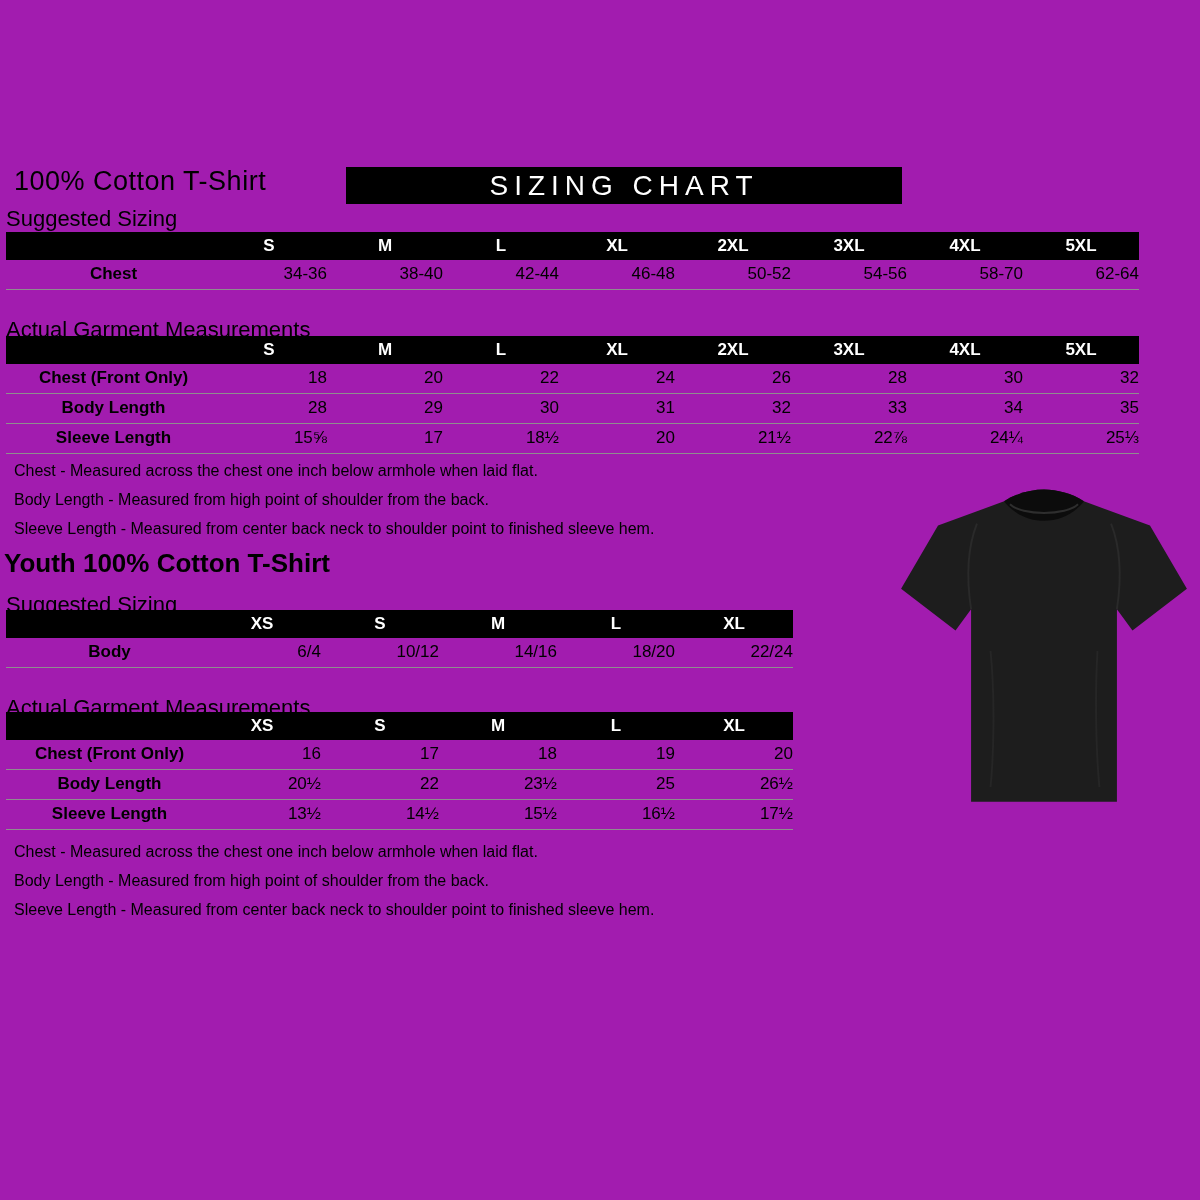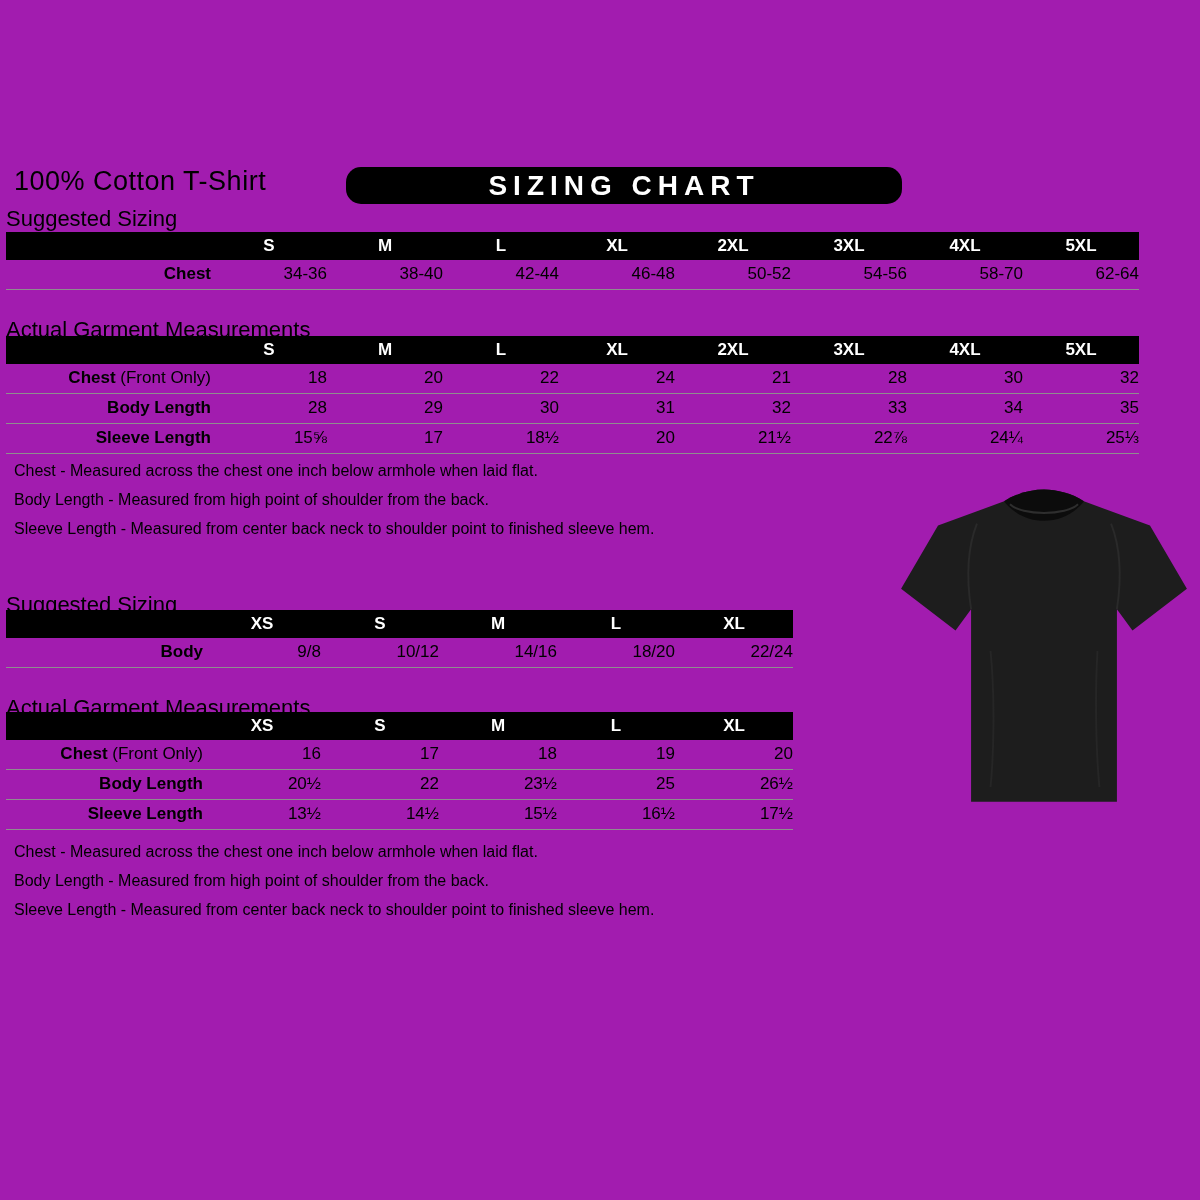--- a/index.html
+++ b/index.html
@@ -7,21 +7,21 @@
     position:relative; width:1200px; height:1200px; background:#a21caf;
     font-family:"Liberation Sans", sans-serif; color:#000; overflow:hidden;padding-left:6px;
   }
   .adult-title {
     position:absolute; top:166px; left:14px; margin:0;
     font-size:27px; font-weight:400; letter-spacing:0.5px;
   }
   .banner {
     position:absolute; top:167px; left:346px; width:556px; height:37px;
     background:#000; color:#fff; display:flex; align-items:center; justify-content:center;
-    font-size:28px; font-weight:700; letter-spacing:6px;border-radius:15px;
+    font-size:28px; font-weight:400; letter-spacing:6px;
   }
   .section-label { position:absolute; font-size:22px; font-weight:400; }
   .lbl-1 { top:206px; left:6px; }
   .lbl-2 { top:317px; left:6px; }
   .lbl-3 { top:592px; left:6px; }
   .lbl-4 { top:695px; left:6px; }
 
   table.size-table {
     position:absolute; border-collapse:collapse; table-layout:fixed;
     font-size:17px;
@@ -36,23 +36,23 @@
   table.youth col.c-val  { width:118px; }
 
   .size-table th {
     background:#000; color:#fff; font-weight:700; font-size:17px;
     padding:4px 0; text-align:center;
   }
   .size-table td {
     padding:4px 0 5px 0; text-align:right; font-size:17px;
     border-bottom:1px solid #8e8e8e;
   }
-  .size-table td.lbl { text-align:right; padding-left:10px; }
+  .size-table td.lbl { text-align:center; padding-left:10px; }
   .size-table .b { font-weight:700; }
-  .size-table .sfx { font-weight:400; }
+  .size-table .sfx { font-weight:700; }
 
   .notes { position:absolute; left:14px; }
   .notes-adult { top:461px; }
   .notes-youth { top:842px; }
   .notes p { margin:0 0 10px 0; font-size:16px; line-height:19px; }
 
   .youth-title {
     position:absolute; top:548px; left:4px; margin:0;
     font-size:26px; font-weight:700;
   }
@@ -135,21 +135,21 @@
         <th>5XL</th>
       </tr>
     </thead>
     <tbody>
       <tr>
         <td class="lbl"><span class="b">Chest</span><span class="sfx"> (Front Only)</span></td>
         <td>18</td>
         <td>20</td>
         <td>22</td>
         <td>24</td>
-        <td>21</td>
+        <td>26</td>
         <td>28</td>
         <td>30</td>
         <td>32</td>
       </tr>
       <tr>
         <td class="lbl"><span class="b">Body Length</span></td>
         <td>28</td>
         <td>29</td>
         <td>30</td>
         <td>31</td>
@@ -171,20 +171,21 @@
       </tr>
     </tbody>
   </table>
 
   <div class="notes notes-adult">
     <p>Chest - Measured across the chest one inch below armhole when laid flat.</p>
     <p>Body Length - Measured from high point of shoulder from the back.</p>
     <p>Sleeve Length - Measured from center back neck to shoulder point to finished sleeve hem.</p>
   </div>
 
+  <h2 class="youth-title">Youth 100% Cotton T-Shirt</h2>
 
   <div class="section-label lbl-3">Suggested Sizing</div>
 
   <table class="size-table youth t3">
     <colgroup>
         <col class="c-label">
         <col class="c-val">
         <col class="c-val">
         <col class="c-val">
         <col class="c-val">
@@ -196,21 +197,21 @@
         <th>XS</th>
         <th>S</th>
         <th>M</th>
         <th>L</th>
         <th>XL</th>
       </tr>
     </thead>
     <tbody>
       <tr>
         <td class="lbl"><span class="b">Body</span></td>
-        <td>9/8</td>
+        <td>6/4</td>
         <td>10/12</td>
         <td>14/16</td>
         <td>18/20</td>
         <td>22/24</td>
       </tr>
     </tbody>
   </table>
 
   <div class="section-label lbl-4">Actual Garment Measurements</div>
 

